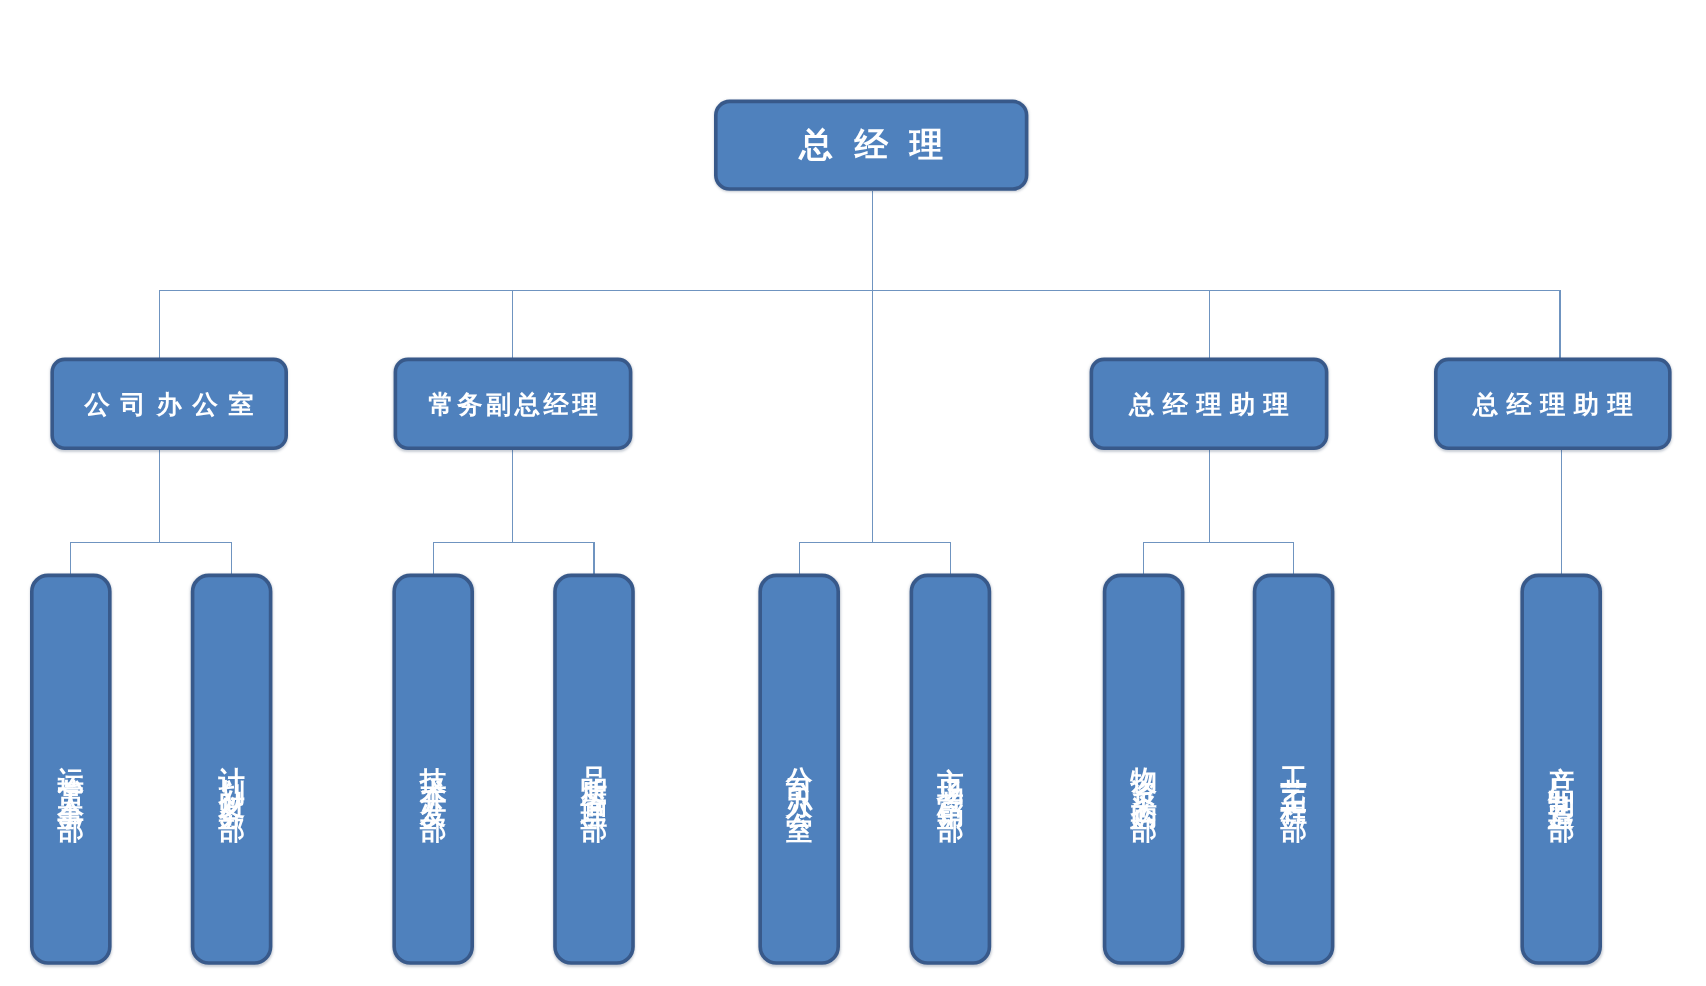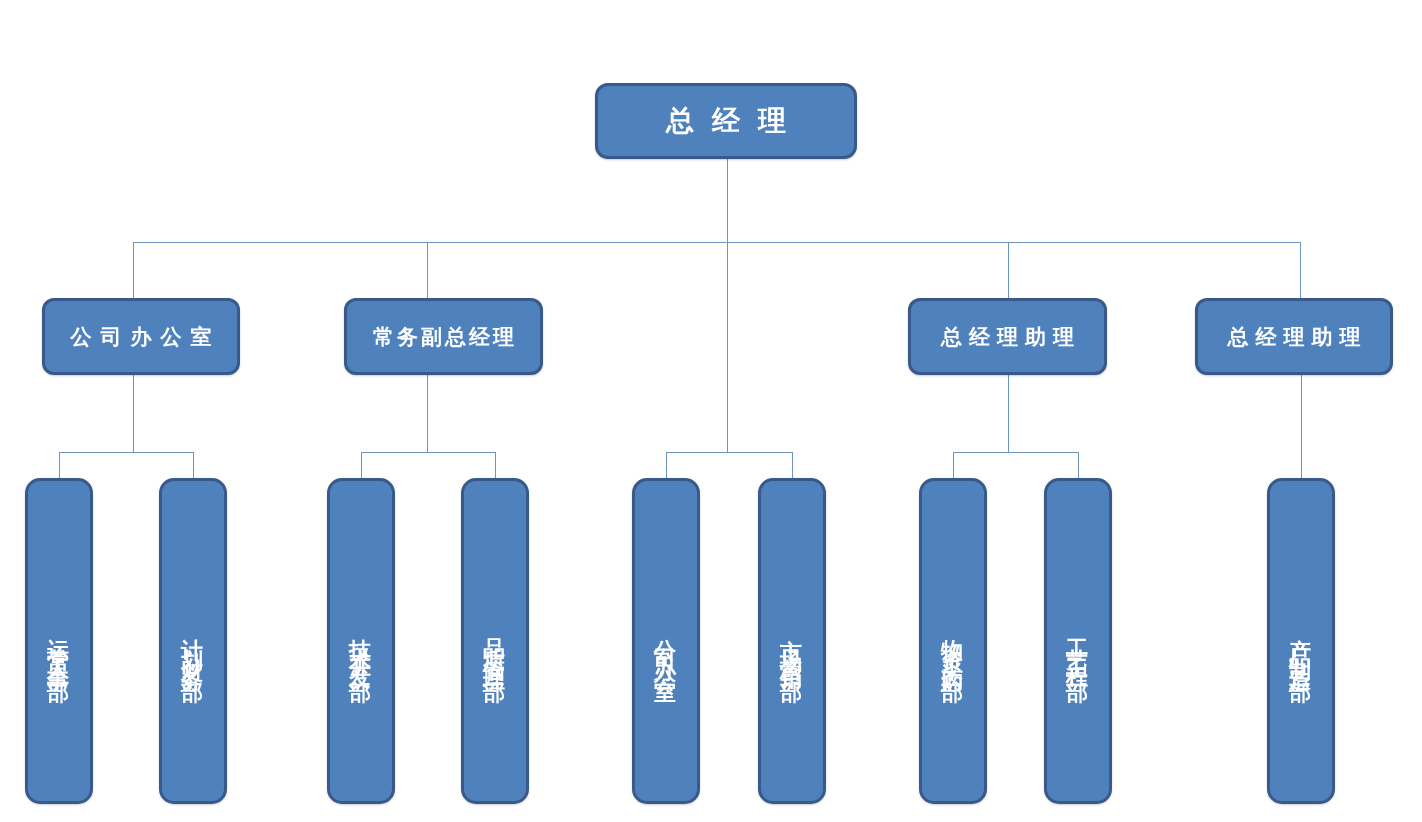--- a/index.html
+++ b/index.html
@@ -32,21 +32,21 @@
   .root{
     left:595px;top:83px;width:262px;height:76px;
     font-size:28px;letter-spacing:18px;padding-left:18px;
     border-radius:13px;
   }
   
   .l2{
     top:298px;height:77px;font-size:21px;border-radius:12px;
   }
   .l2a{left:42px;width:198px;letter-spacing:9px;padding-left:9px;}
-  .l2b{left:328px;width:199px;letter-spacing:3px;padding-left:3px;margin-left:16px;}
+  .l2b{left:328px;width:199px;letter-spacing:3px;padding-left:3px;}
   .l2c{left:908px;width:199px;letter-spacing:7px;padding-left:7px;}
   .l2d{left:1195px;width:198px;letter-spacing:7px;padding-left:7px;}
   
   .v{
     top:478px;width:68px;height:326px;
     font-size:22px;border-radius:15px;
     writing-mode:vertical-rl;text-orientation:upright;
     letter-spacing:10px;padding-top:10px;
   }
   .v1{left:25px;}  .v2{left:159px;} .v3{left:327px;}

